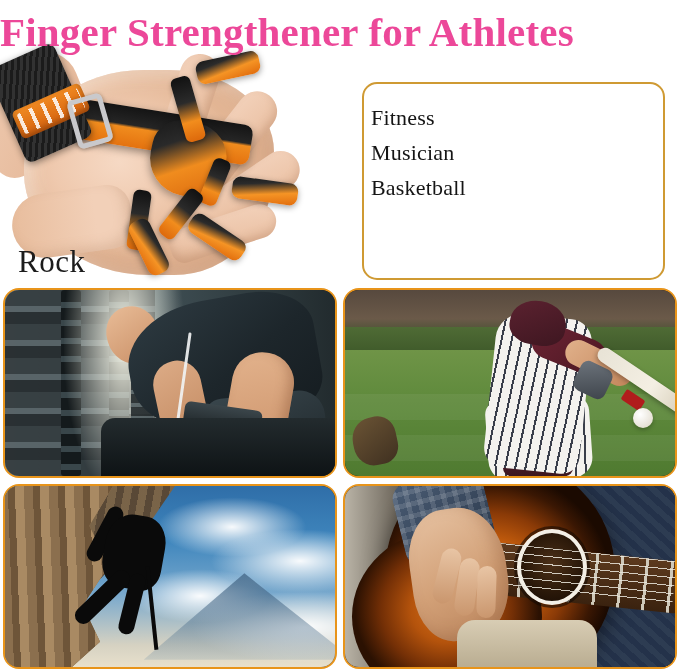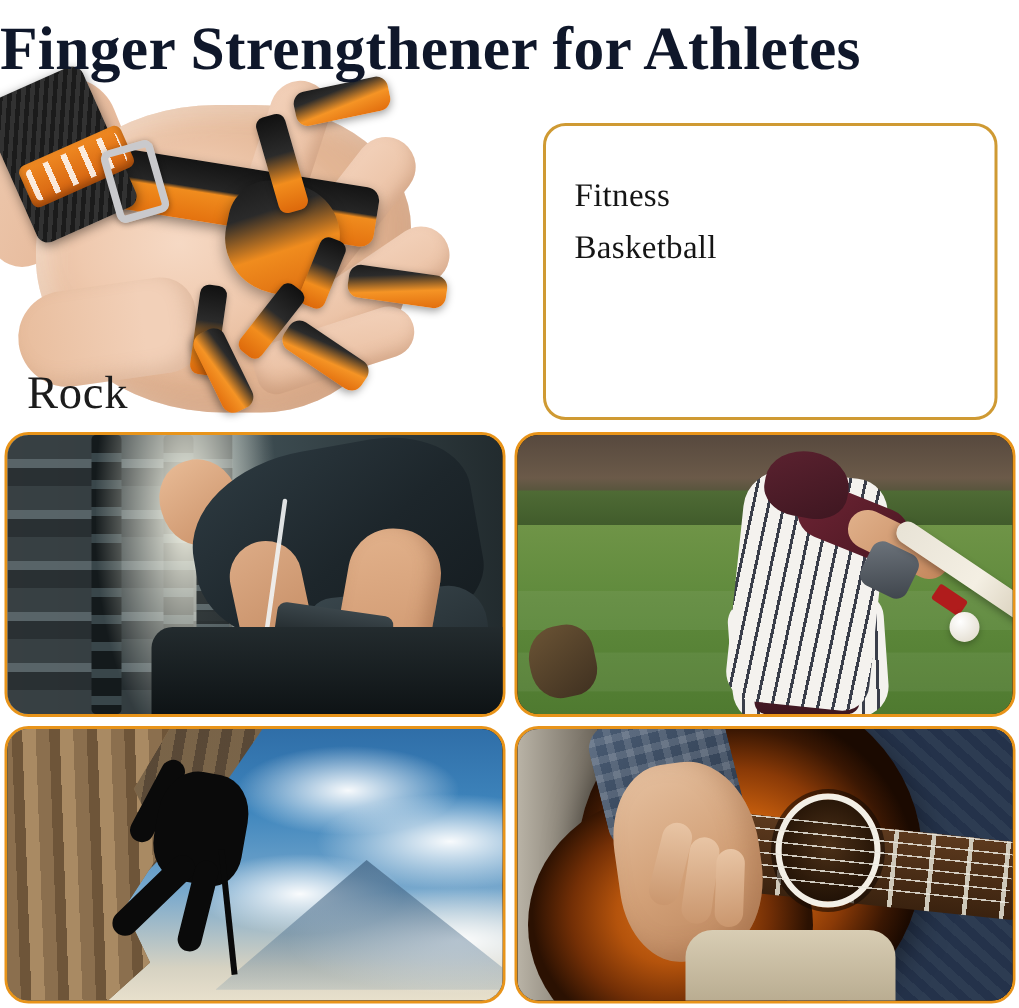--- a/index.html
+++ b/index.html
@@ -20,21 +20,21 @@
     position: absolute;
     left: 0;
     top: 8px;
     width: 539px;
     text-align: right;
     font-family: "Liberation Serif", serif;
     font-weight: bold;
     font-size: 41px;
     line-height: 48px;
     letter-spacing: 0.2px;
-    color: #0f172a;
+    color: #ec4899;
     white-space: nowrap;
     z-index: 6;
   }
 
   
   #hero-photo {
     position: absolute;
     left: 0;
     top: 40px;
     width: 340px;
@@ -183,21 +183,21 @@
     width: 303px;
     height: 198px;
     box-sizing: border-box;
     border: 2px solid #cf9a33;
     border-radius: 15px;
     background: #ffffff;
     z-index: 4;
   }
   #feature-list {
     list-style: none;
-    margin: 12px;
+    margin: 0;
     padding: 16px 0 0 7px;
   }
   #feature-list li {
     font-family: "Liberation Serif", serif;
     font-size: 22px;
     line-height: 35px;
     color: #151515;
     white-space: nowrap;
     letter-spacing: 0.2px;
   }
@@ -588,20 +588,21 @@
   <div class="strap-edge"></div>
   <div class="strap-slots"></div>
   <div class="buckle"></div>
 </div>
 
 <div id="weight-label">Rock</div>
 
 <div id="feature-box">
   <ul id="feature-list">
     <li>Fitness</li>
+    <li>Musician</li>
     <li>Basketball</li>
   </ul>
 </div>
 
 <div id="photo-grid">
 
   <div class="photo-cell">
     <div class="photo-inner">
       <div class="gym-bg"></div>
       <div class="rack"></div>

